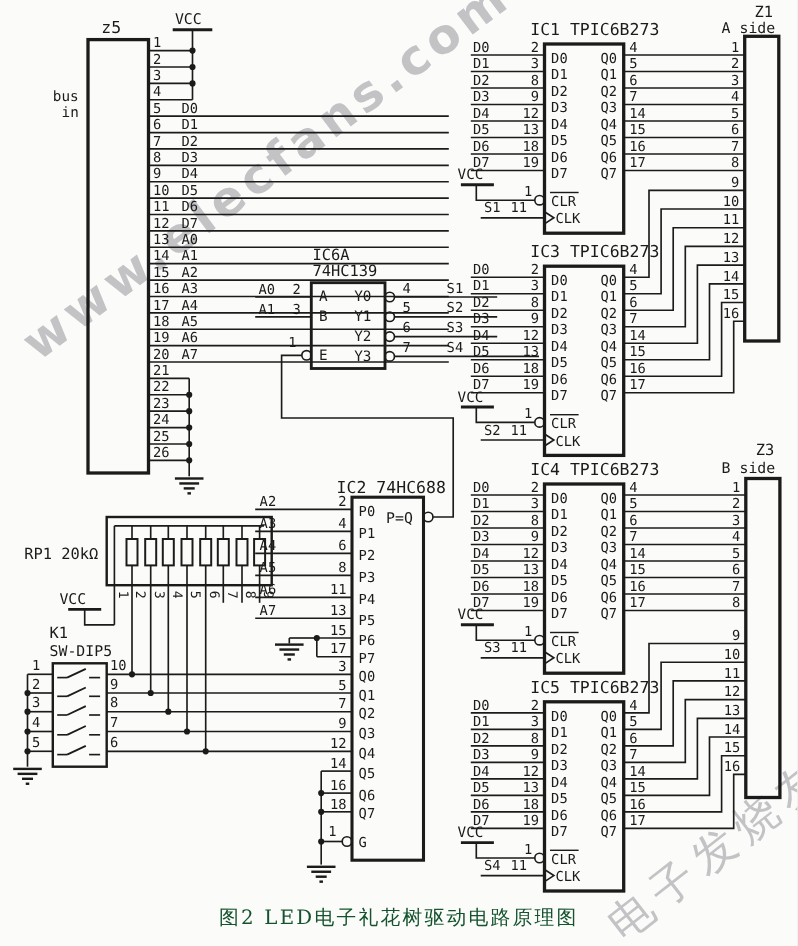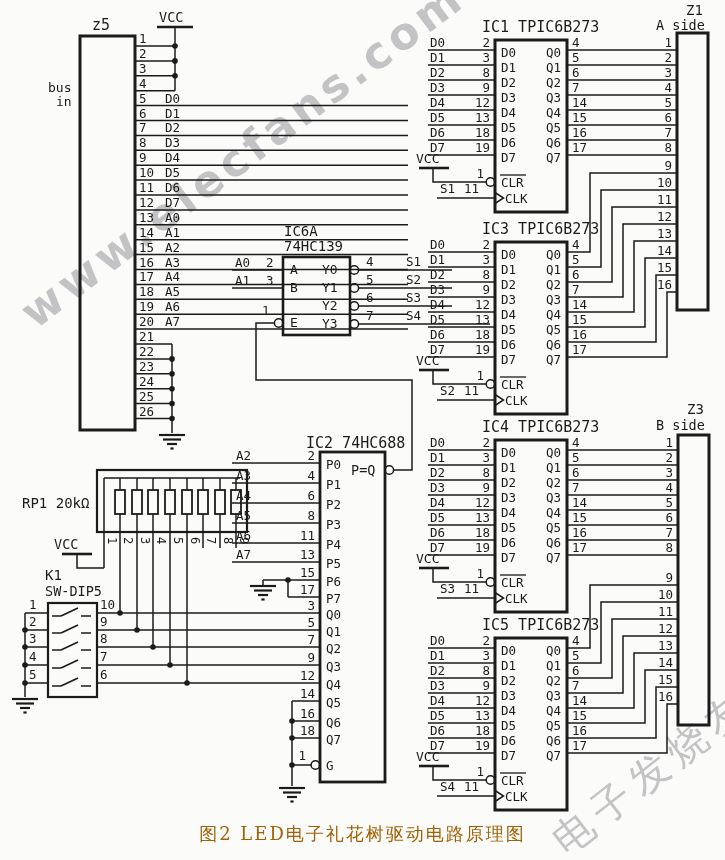--- a/index.html
+++ b/index.html
@@ -6,21 +6,21 @@
   #page{position:relative;width:725px;height:860px;background:#fbfbf9;overflow:hidden;
         font-family:"DejaVu Sans Mono",monospace;}
   .wm{position:absolute;white-space:nowrap;color:rgba(150,150,156,.55);
       font-family:"DejaVu Sans",sans-serif;pointer-events:none;}
   #wm1{left:26px;top:292px;font-size:44px;letter-spacing:5px;font-weight:bold;
        transform:rotate(-37deg);transform-origin:0 50%;}
   #wm2{left:558px;top:818px;font-size:40px;letter-spacing:8px;
        transform:rotate(-38deg);transform-origin:0 50%;}
   #schematic{position:absolute;left:0;top:0;}
   #caption{position:absolute;left:0;right:0;top:822px;text-align:center;
-           font-family:"DejaVu Serif",serif;font-size:18px;letter-spacing:2px;color:#a16207;}
+           font-family:"DejaVu Serif",serif;font-size:18px;letter-spacing:2px;color:#14532d;}
 </style>
 </head>
 <body>
 
 <div id="page">
   <div id="wm1" class="wm">www.elecfans.com</div>
   <div id="wm2" class="wm">电子发烧友</div>
   <svg id="schematic" width="725" height="860" viewBox="0 0 725 860">
       <rect x="80" y="36" width="55" height="394" fill="none" stroke="#1b1b1b" stroke-width="3"></rect>
       <text x="92" y="30" font-size="15" text-anchor="start" fill="#1b1b1b">z5</text>

